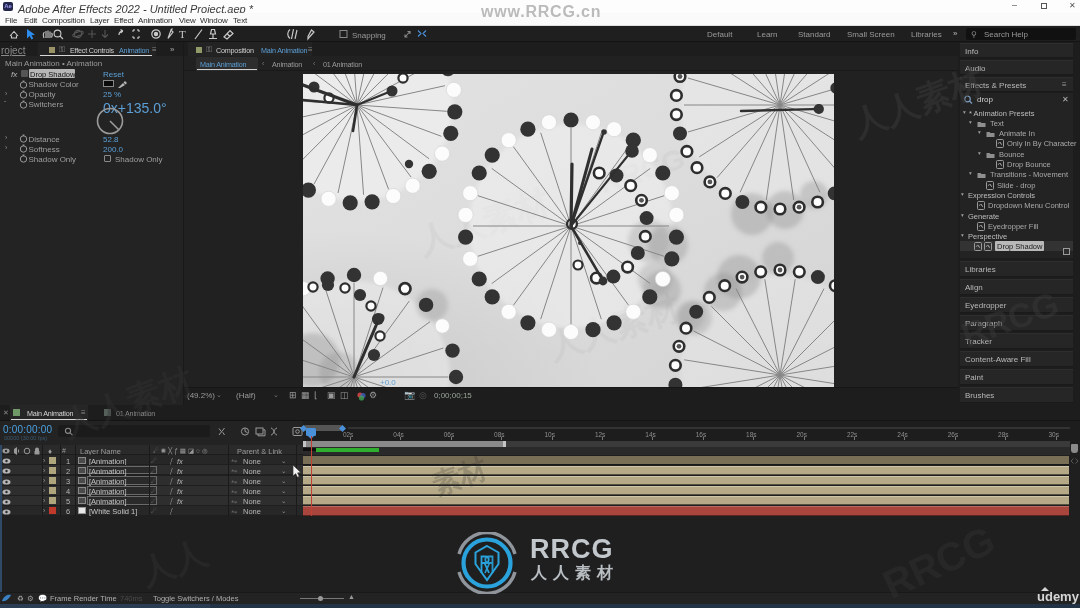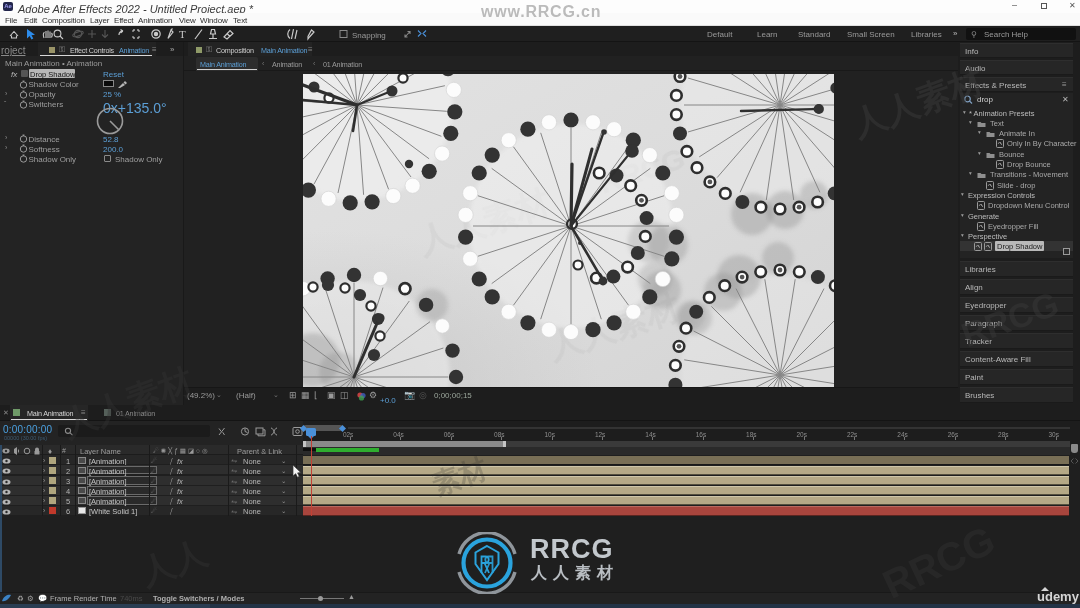--- a/index.html
+++ b/index.html
@@ -540,21 +540,21 @@
 <div class="txt" style="left:301px;top:390px;font-size:9px;color:#9a9a9a;">▦</div>
 <div class="txt" style="left:314px;top:390px;font-size:9px;color:#9a9a9a;">⌊</div>
 <div class="txt" style="left:327px;top:390px;font-size:9px;color:#9a9a9a;">▣</div>
 <div class="txt" style="left:340px;top:390px;font-size:9px;color:#9a9a9a;">◫</div>
 <svg class="abs" style="left:356px;top:391px" width="10" height="10">
       <circle cx="4" cy="4" r="2.6" fill="#c04040"></circle>
       <circle cx="7" cy="4.5" r="2.6" fill="#4060c0" opacity="0.8"></circle>
       <circle cx="5.5" cy="7" r="2.6" fill="#40a050" opacity="0.8"></circle>
     </svg>
 <div class="txt" style="left:369px;top:390px;font-size:9px;color:#9a9a9a;">⚙</div>
-<div class="txt" style="left:380px;top:396px;font-size:8px;color:#5c9fd6;">+0.0</div>
+<div class="txt" style="left:380px;top:378px;font-size:8px;color:#5c9fd6;">+0.0</div>
 <div class="txt" style="left:404px;top:390px;font-size:9px;color:#b5b5b5;">📷</div>
 <div class="txt" style="left:419px;top:390px;font-size:9px;color:#555;">◎</div>
 <div class="txt" style="left:434px;top:391px;font-size:8px;color:#9aa59a;">0;00;00;15</div>
 
 <div class="abs" style="left:958px;top:42px;width:122px;height:363px;background:#1d1d1d;"></div>
 <div class="abs" style="left:960px;top:43px;width:113px;height:15px;background:#262626;border-bottom:1px solid #1a1a1a;border-top:1px solid #2e2e2e;"></div>
     <div class="txt" style="left:965px;top:46.5px;font-size:8px;color:#b9b9b9;">Info</div>
 <div class="abs" style="left:960px;top:60px;width:113px;height:15px;background:#262626;border-bottom:1px solid #1a1a1a;border-top:1px solid #2e2e2e;"></div>
     <div class="txt" style="left:965px;top:63.5px;font-size:8px;color:#b9b9b9;">Audio</div>
 <div class="abs" style="left:960px;top:77px;width:113px;height:15px;background:#262626;border-bottom:1px solid #1a1a1a;border-top:1px solid #2e2e2e;"></div>
@@ -875,21 +875,21 @@
 
 <div class="abs" style="left:0;top:592px;width:1080px;height:12px;background:#232323;border-top:1px solid #191919;"></div>
 <svg class="abs" style="left:1px;top:593px" width="11" height="11" viewBox="0 0 11 11">
       <path d="M1 8 C3 2 8 1 10 2 C8 6 4 9 1 8 Z" fill="#3b82c4"></path>
     </svg>
 <div class="txt" style="left:17px;top:593.5px;font-size:7.5px;color:#9a9a9a;">♻</div>
 <div class="txt" style="left:27px;top:593.5px;font-size:7.5px;color:#9a9a9a;">⚙</div>
 <div class="txt" style="left:38px;top:593.5px;font-size:7.5px;color:#9a9a9a;">💬</div>
 <div class="txt" style="left:50px;top:593.5px;font-size:7.5px;color:#b0b0b0;">Frame Render Time</div>
 <div class="txt" style="left:120px;top:593.5px;font-size:7.5px;color:#4a4a4a;">740ms</div>
-<div class="txt" style="left:153px;top:593.5px;font-size:7.5px;color:#b0b0b0;font-weight:bold;">Toggle Switchers / Modes</div>
+<div class="txt" style="left:153px;top:593.5px;font-size:7.5px;color:#b0b0b0;">Toggle Switchers / Modes</div>
 <div class="abs" style="left:300px;top:598px;width:44px;height:1px;background:#777;"></div>
 <div class="abs" style="left:318px;top:595.5px;width:5px;height:5px;background:#9a9a9a;border-radius:50%;"></div>
 <div class="txt" style="left:348px;top:592.5px;font-size:7px;color:#9a9a9a;">▲</div>
 <div class="abs" style="left:0;top:604px;width:1080px;height:4px;background:#233346;"></div>
 <div class="abs" style="left:0;top:604px;width:210px;height:4px;background:#2a3d52;"></div>
 
 <div class="txt" style="left:481px;top:3px;font-size:16px;font-weight:bold;color:#b4b4b4;opacity:0.9;letter-spacing:0.8px;">www.RRCG.cn</div>
 
 <svg class="abs" style="left:455px;top:532px" width="64" height="62" viewBox="0 0 64 62">
   <path d="M 4 22 A 29 29 0 0 1 60 22" fill="none" stroke="#8f959b" stroke-width="3.4"></path>

